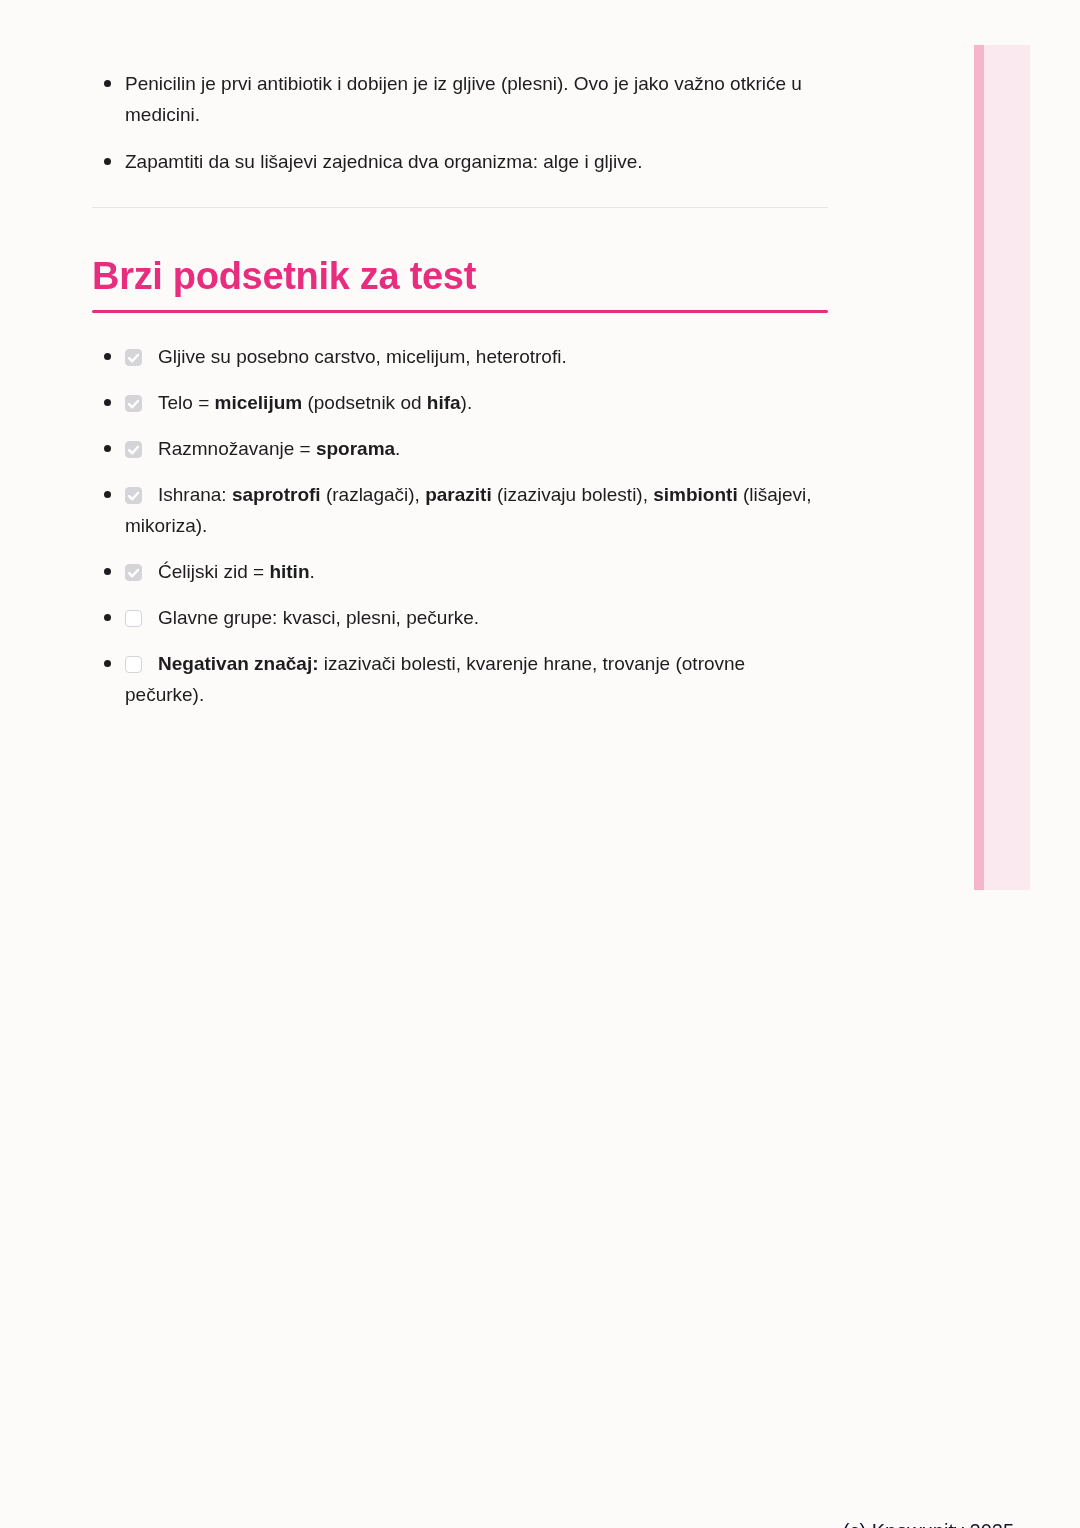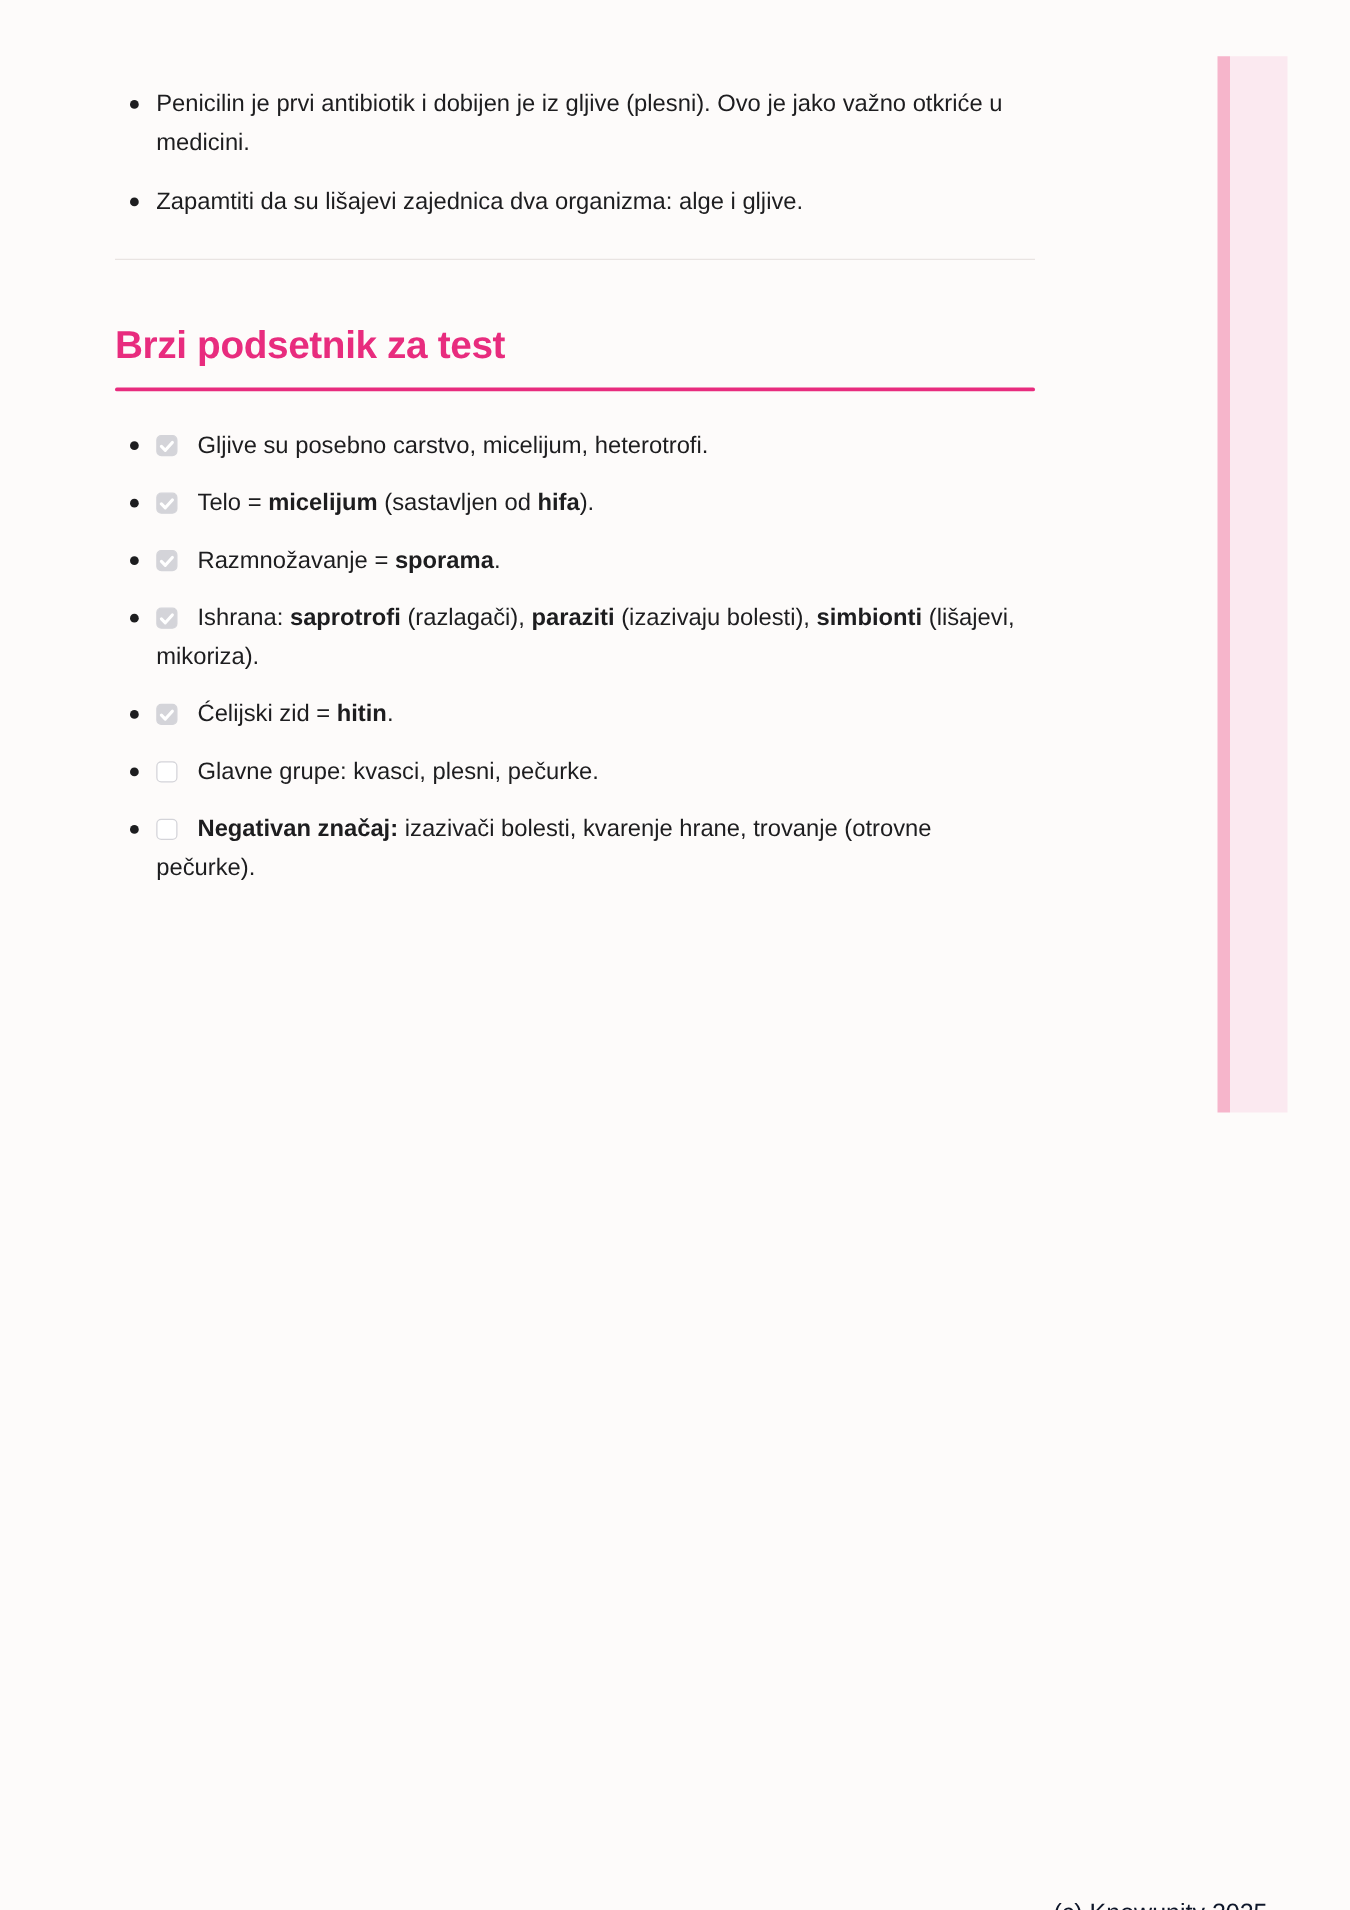--- a/index.html
+++ b/index.html
@@ -62,21 +62,21 @@
     background: #1d1d1f;
   }
   .divider {
     border: none;
     border-top: 1px solid #e9e4e2;
     margin: 30px 0 0 0;
     width: 736px;
   }
   .section-title {
     margin: 50px 0 0 0;
-    font-size: 31px;
+    font-size: 38px;
     line-height: 36px;
     font-weight: 800;
     letter-spacing: -0.3px;
     color: #e82c7e;
   }
   .title-underline {
     margin-top: 16px;
     width: 736px;
     height: 3px;
     background: #e82c7e;
@@ -136,21 +136,21 @@
 
   <ul class="checklist">
     <li>
       <span class="bullet-dot"></span><span class="checkbox checked"><svg viewBox="0 0 12 12">
             <path d="M2.5 6.5l2.5 2.5 4.5-5" stroke="#ffffff" stroke-width="2" fill="none" stroke-linecap="round" stroke-linejoin="round"></path>
           </svg></span><span class="check-text"><span>Gljive su posebno carstvo, micelijum, heterotrofi.</span></span>
     </li>
     <li>
       <span class="bullet-dot"></span><span class="checkbox checked"><svg viewBox="0 0 12 12">
             <path d="M2.5 6.5l2.5 2.5 4.5-5" stroke="#ffffff" stroke-width="2" fill="none" stroke-linecap="round" stroke-linejoin="round"></path>
-          </svg></span><span class="check-text"><span>Telo = </span><strong>micelijum</strong><span> (sastavljen od </span><strong>hifa</strong><span>).</span></span>
+          </svg></span><span class="check-text"><span>Telo = </span><strong>micelijum</strong><span> (podsetnik od </span><strong>hifa</strong><span>).</span></span>
     </li>
     <li>
       <span class="bullet-dot"></span><span class="checkbox checked"><svg viewBox="0 0 12 12">
             <path d="M2.5 6.5l2.5 2.5 4.5-5" stroke="#ffffff" stroke-width="2" fill="none" stroke-linecap="round" stroke-linejoin="round"></path>
           </svg></span><span class="check-text"><span>Razmnožavanje = </span><strong>sporama</strong><span>.</span></span>
     </li>
     <li>
       <span class="bullet-dot"></span><span class="checkbox checked"><svg viewBox="0 0 12 12">
             <path d="M2.5 6.5l2.5 2.5 4.5-5" stroke="#ffffff" stroke-width="2" fill="none" stroke-linecap="round" stroke-linejoin="round"></path>
           </svg></span><span class="check-text"><span>Ishrana: </span><strong>saprotrofi</strong><span> (razlagači), </span><strong>paraziti</strong><span> (izazivaju bolesti), </span><strong>simbionti</strong><span> (lišajevi, mikoriza).</span></span>

